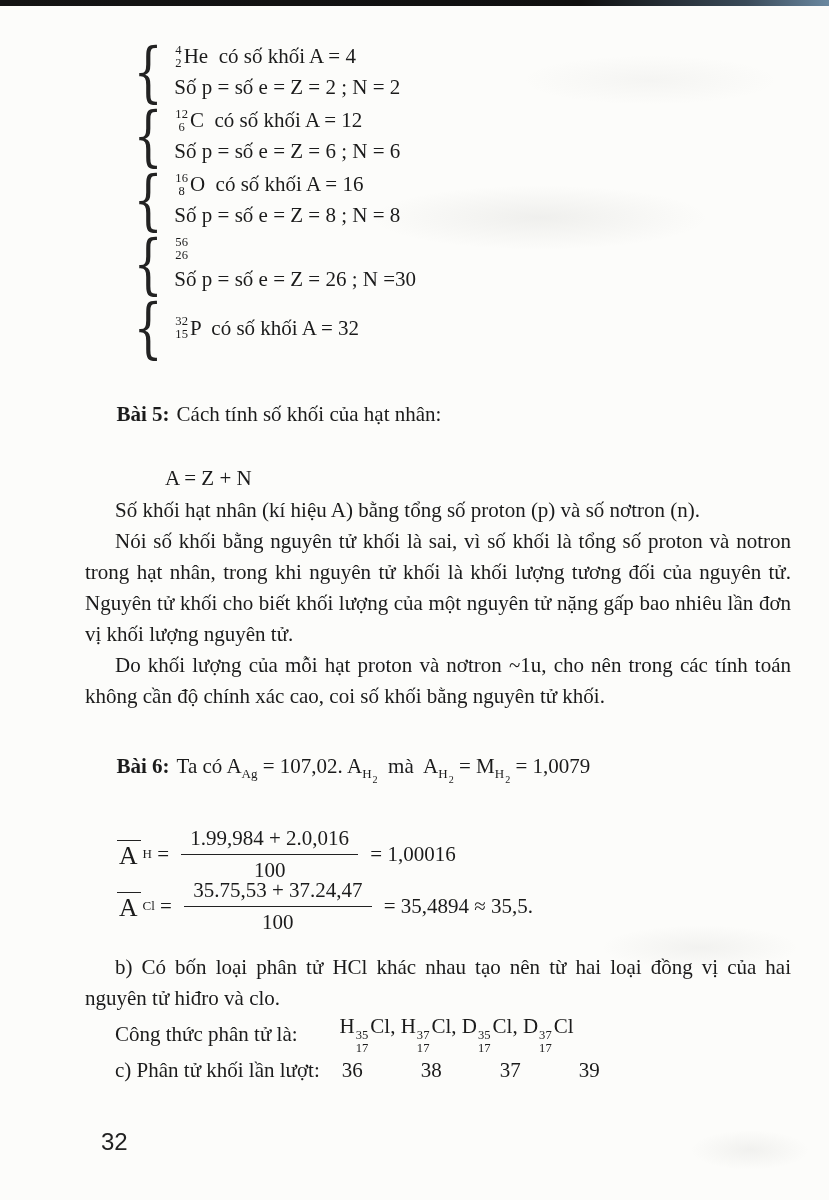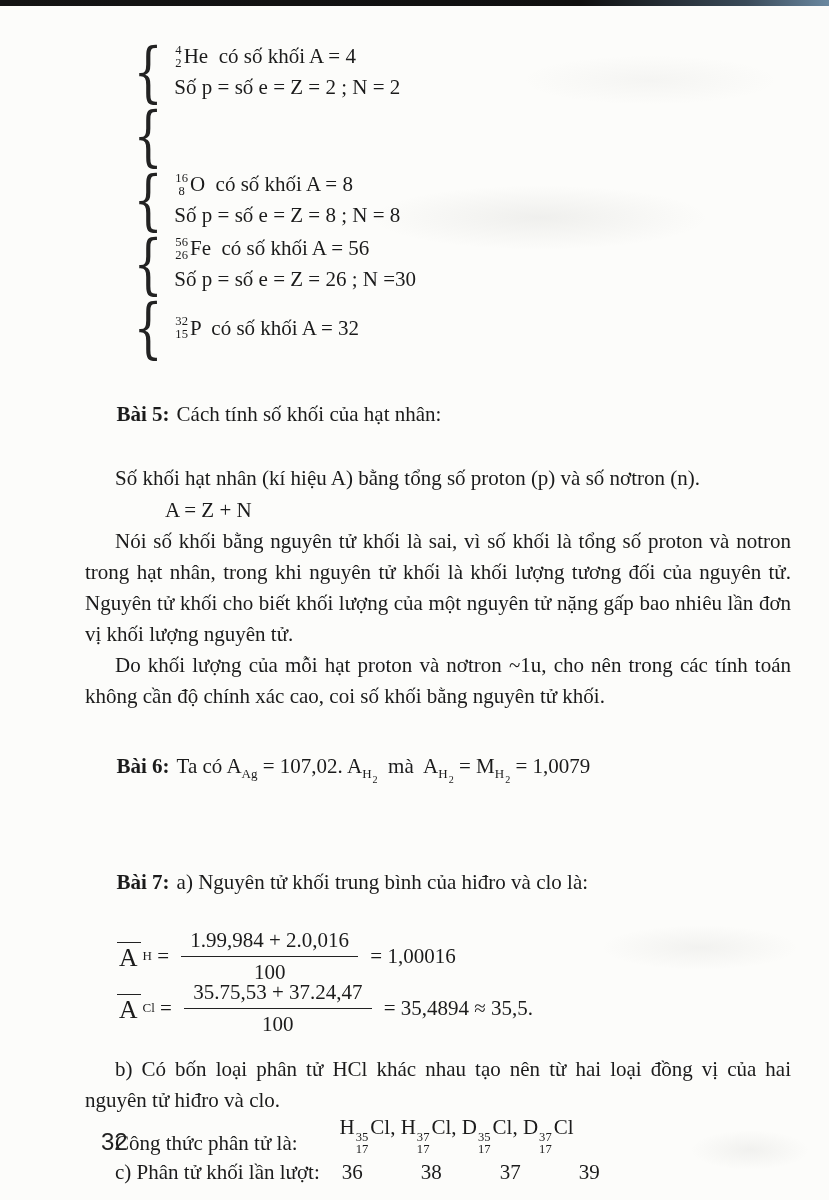--- a/index.html
+++ b/index.html
@@ -62,21 +62,21 @@
   .frac { display:inline-flex; flex-direction:column; align-items:center; text-align:center; margin:0 7px; vertical-align:middle; }
   .frac .num { display:block; padding:0 9px 3px; border-bottom:1.7px solid #222; }
   .frac .den { display:block; padding-top:3px; }
   .math-row { display:flex; align-items:center; }
 
   
   .bai5-head { margin-top:6px; }
   .formula-azn { margin-left:80px; }
   .bai6-result { margin-left:122px; margin-top:4px; }
   .f-line { margin-left:32px; height:52px; }
-  .congthuc { display:flex; align-items:flex-end; padding-left:30px; height:40px;font-family:Liberation Serif, serif; }
+  .congthuc { display:flex; align-items:center; padding-left:30px; height:40px;font-family:Liberation Serif, serif; }
   .congthuc .gap { width:42px; }
   .c-line { display:flex; align-items:baseline; padding-left:30px; margin-top:4px; }
   .c-line .vals { display:flex; margin-left:22px; }
   .c-line .vals span { margin-right:58px; }
 
   .page-number {
     position:absolute; left:101px; top:1128px;
     font-family:"Liberation Sans","DejaVu Sans",sans-serif;
     font-size:24px; color:#222;
   }
@@ -96,58 +96,59 @@
     <div class="cases">
       <div class="case">
         <span class="brace">{</span>
         <div class="case-lines">
           <div class="case-line"><span class="iso"><span class="iso-t">4</span><span class="iso-b">2</span></span><span class="seg-t">He  có số khối A = 4</span></div>
           <div class="case-line">Số p = số e = Z = 2 ; N = 2</div>
         </div>
       </div>
       <div class="case">
         <span class="brace">{</span>
+        <div class="case-lines">
+          <div class="case-line"><span class="iso"><span class="iso-t">12</span><span class="iso-b">6</span></span><span class="seg-t">C  có số khối A = 12</span></div>
+          <div class="case-line">Số p = số e = Z = 6 ; N = 6</div>
+        </div>
       </div>
       <div class="case">
         <span class="brace">{</span>
         <div class="case-lines">
-          <div class="case-line"><span class="iso"><span class="iso-t">16</span><span class="iso-b">8</span></span><span class="seg-t">O  có số khối A = 8</span></div>
+          <div class="case-line"><span class="iso"><span class="iso-t">16</span><span class="iso-b">8</span></span><span class="seg-t">O  có số khối A = 16</span></div>
           <div class="case-line">Số p = số e = Z = 8 ; N = 8</div>
         </div>
       </div>
       <div class="case">
         <span class="brace">{</span>
         <div class="case-lines">
-          <div class="case-line"><span class="iso"><span class="iso-t">56</span><span class="iso-b">26</span></span><span class="seg-t">Fe  có số khối A = 56</span></div>
+          <div class="case-line"><span class="iso"><span class="iso-t">56</span><span class="iso-b">26</span></span></div>
           <div class="case-line">Số p = số e = Z = 26 ; N =30</div>
         </div>
       </div>
       <div class="case">
         <span class="brace">{</span>
         <div class="case-lines">
           <div class="case-line"><span class="iso"><span class="iso-t">32</span><span class="iso-b">15</span></span><span class="seg-t">P  có số khối A = 32</span></div>
         </div>
       </div>
     </div>
 
     <div class="line bai5-head">
       <b class="lbl">Bài 5:</b><span>Cách tính số khối của hạt nhân:</span>
     </div>
+    <div class="line formula-azn">A = Z + N</div>
     <div class="line indent1">Số khối hạt nhân (kí hiệu A) bằng tổng số proton (p) và số nơtron (n).</div>
-    <div class="line formula-azn">A = Z + N</div>
     <div class="para">Nói số khối bằng nguyên tử khối là sai, vì số khối là tổng số proton và notron trong hạt nhân, trong khi nguyên tử khối là khối lượng tương đối của nguyên tử. Nguyên tử khối cho biết khối lượng của một nguyên tử nặng gấp bao nhiêu lần đơn vị khối lượng nguyên tử.</div>
     <div class="para">Do khối lượng của mỗi hạt proton và nơtron ~1u, cho nên trong các tính toán không cần độ chính xác cao, coi số khối bằng nguyên tử khối.</div>
 
     <div class="line" style="margin-top:6px;">
       <b class="lbl">Bài 6:</b><span><span class="seg-t">Ta có A</span><span class="seg-sub">Ag</span><span class="seg-t"> = 107,02. A</span><span class="seg-sub">H</span><span class="seg-ssub">2</span><span class="seg-t">  mà  A</span><span class="seg-sub">H</span><span class="seg-ssub">2</span><span class="seg-t"> = M</span><span class="seg-sub">H</span><span class="seg-ssub">2</span><span class="seg-t"> = 1,0079</span></span>
     </div>
 
-    <div class="line" style="margin-top:6px;">
-      <b class="lbl">Bài 7:</b><span>a) Nguyên tử khối trung bình của hiđro và clo là:</span>
-    </div>
     <div class="math-row f-line">
         <span class="seg-bar">A</span>
         <span class="seg-sub">H</span>
         <span class="seg-t"> = </span>
         <span class="frac">
           <span class="num">1.99,984 + 2.0,016</span>
           <span class="den">100</span>
         </span>
         <span class="seg-t"> = 1,00016</span>
       </div>

